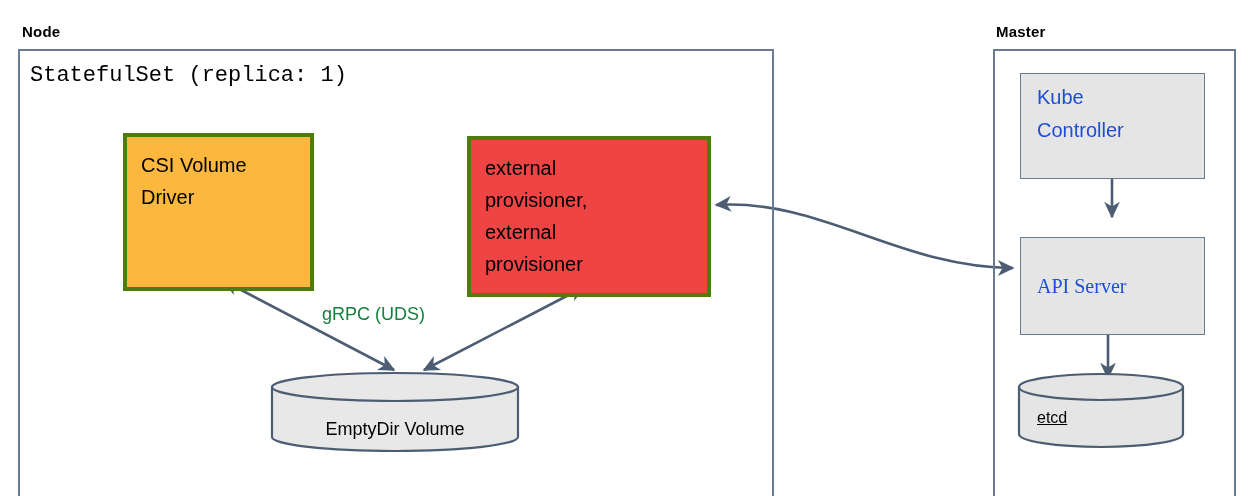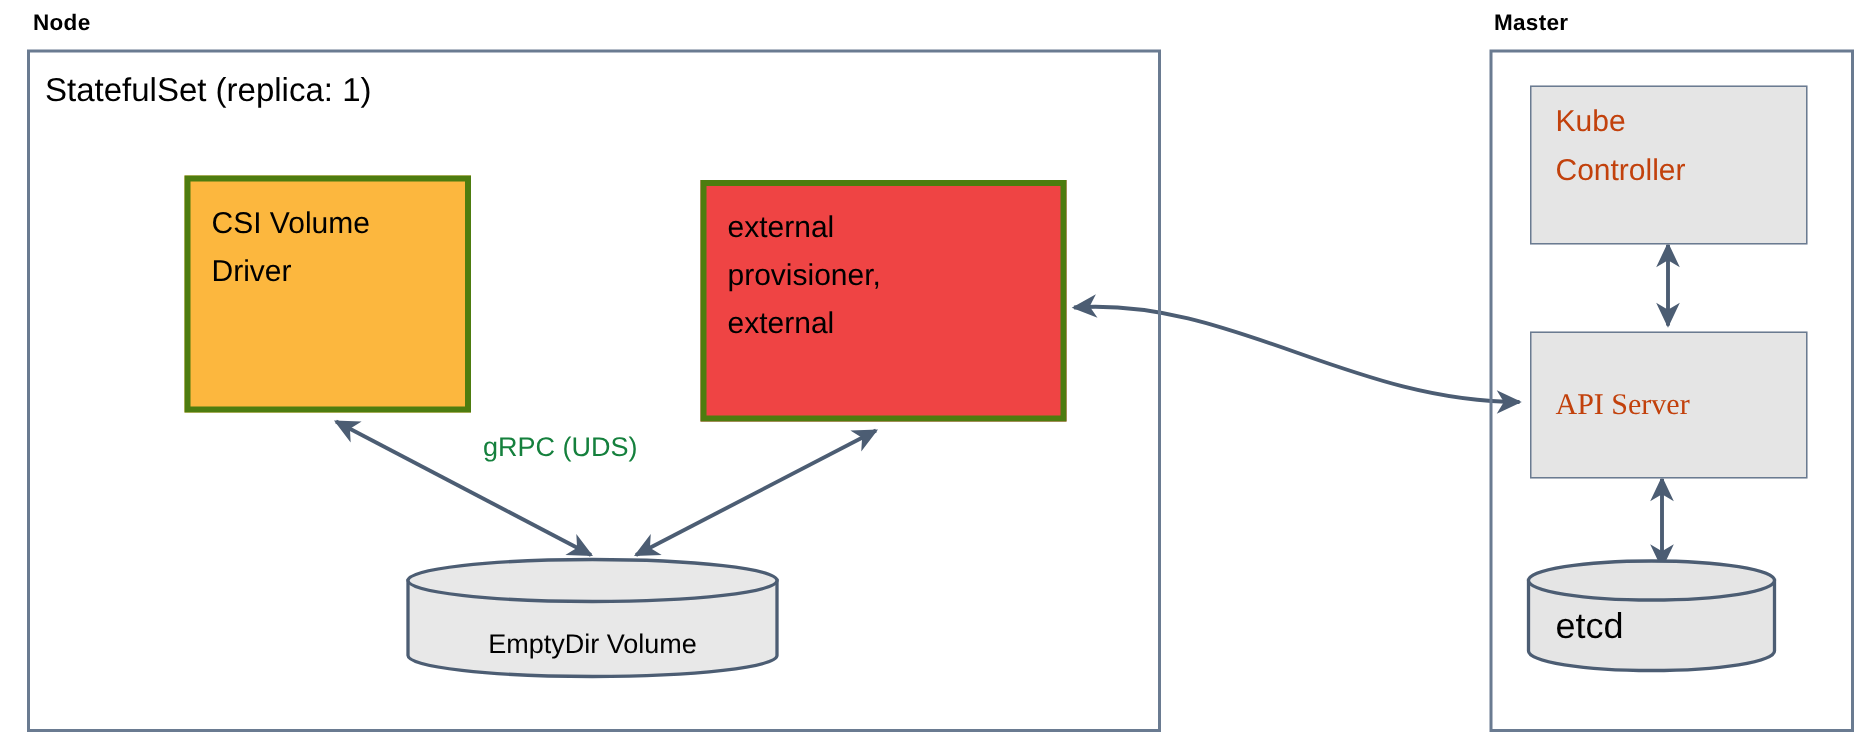--- a/index.html
+++ b/index.html
@@ -1,54 +1,54 @@
 <!DOCTYPE html>
 <html><head>
 <meta charset="utf-8">
 <style>
   html,body{margin:0;padding:0;background:#ffffff;}
   body{
     width:1250px;height:496px;position:relative;overflow:hidden;
     font-family:"Liberation Sans","DejaVu Sans",sans-serif;
     color:#000000;
   }
-  .abs{position:absolute;}
+  .abs{position:absolute;margin-top:16px;}
 
   
   .group-label{
     font-size:15px;font-weight:bold;color:#000;letter-spacing:0.2px;
     line-height:16px;white-space:nowrap;
   }
 
   
   .container-box{
     border:2px solid #6a7b91;background:transparent;box-sizing:border-box;
   }
 
   
   .statefulset-title{
-    font-size:22px;color:#000;white-space:nowrap;line-height:26px;
+    font-size:22px;color:#000;white-space:nowrap;line-height:26px;font-family:Liberation Mono, monospace;
   }
 
   
   .comp-box{
     box-sizing:border-box;border:4px solid #4d7c0f;
     display:flex;align-items:flex-start;
     padding:12px 14px 0 14px;
   }
   .comp-box .txt{font-size:20px;line-height:32px;color:#000;}
   .box-orange{background:#fcb73e;}
   .box-green{background:#ef4444;}
 
   
   .grey-box{
     box-sizing:border-box;border:1.5px solid #6a7b91;background:#e5e5e5;
     display:flex;align-items:center;padding-left:16px;
   }
-  .grey-box .txt{font-size:20px;line-height:33px;color:#c2410c;}
+  .grey-box .txt{font-size:20px;line-height:33px;color:#1d4ed8;}
   .grey-box.center-mid{align-items:center;font-family:Liberation Serif, serif;}
 
   
   .cyl{position:absolute;}
   .cyl svg{display:block;position:absolute;left:0;top:0;}
   .cyl .cyl-label{
     position:absolute;width:100%;text-align:center;
     font-size:18px;color:#000;line-height:20px;
   }
 
@@ -100,20 +100,21 @@
     <div class="txt">CSI Volume</div>
     <div class="txt">Driver</div>
   </div>
 </div>
 
 <div class="abs comp-box box-green" style="left:467px;top:120px;width:244px;height:161px;">
   <div>
     <div class="txt">external</div>
     <div class="txt">provisioner,</div>
     <div class="txt">external</div>
+    <div class="txt">provisioner</div>
   </div>
 </div>
 
 <div class="abs edge-label" style="left:322px;top:288px;">gRPC (UDS)</div>
 
 <div class="cyl" style="left:270px;top:371px;width:250px;height:82px;">
   <svg width="250" height="82" viewBox="0 0 250 82" xmlns="http://www.w3.org/2000/svg">
     <path d="M2,16 L2,66 A123,14 0 0 0 248,66 L248,16 Z" fill="#e8e8e8" stroke="#4c5d73" stroke-width="2.2"></path>
     <ellipse cx="125" cy="16" rx="123" ry="14" fill="#e8e8e8" stroke="#4c5d73" stroke-width="2.2"></ellipse>
   </svg>
@@ -133,14 +134,14 @@
 
 <div class="abs grey-box center-mid" style="left:1020px;top:221px;width:185px;height:98px;">
   <div class="txt">API Server</div>
 </div>
 
 <div class="cyl" style="left:1017px;top:372px;width:168px;height:78px;">
   <svg width="168" height="78" viewBox="0 0 168 78" xmlns="http://www.w3.org/2000/svg">
     <path d="M2,15 L2,62 A82,13 0 0 0 166,62 L166,15 Z" fill="#e5e5e5" stroke="#4c5d73" stroke-width="2.2"></path>
     <ellipse cx="84" cy="15" rx="82" ry="13" fill="#e5e5e5" stroke="#4c5d73" stroke-width="2.2"></ellipse>
   </svg>
-  <div class="cyl-label" style="top:36px;text-align:left;padding-left:20px;font-size:24px;">etcd</div>
+  <div class="cyl-label" style="top:36px;text-align:left;padding-left:20px;font-size:16px;text-decoration:underline;">etcd</div>
 </div>
 
 </body></html>

